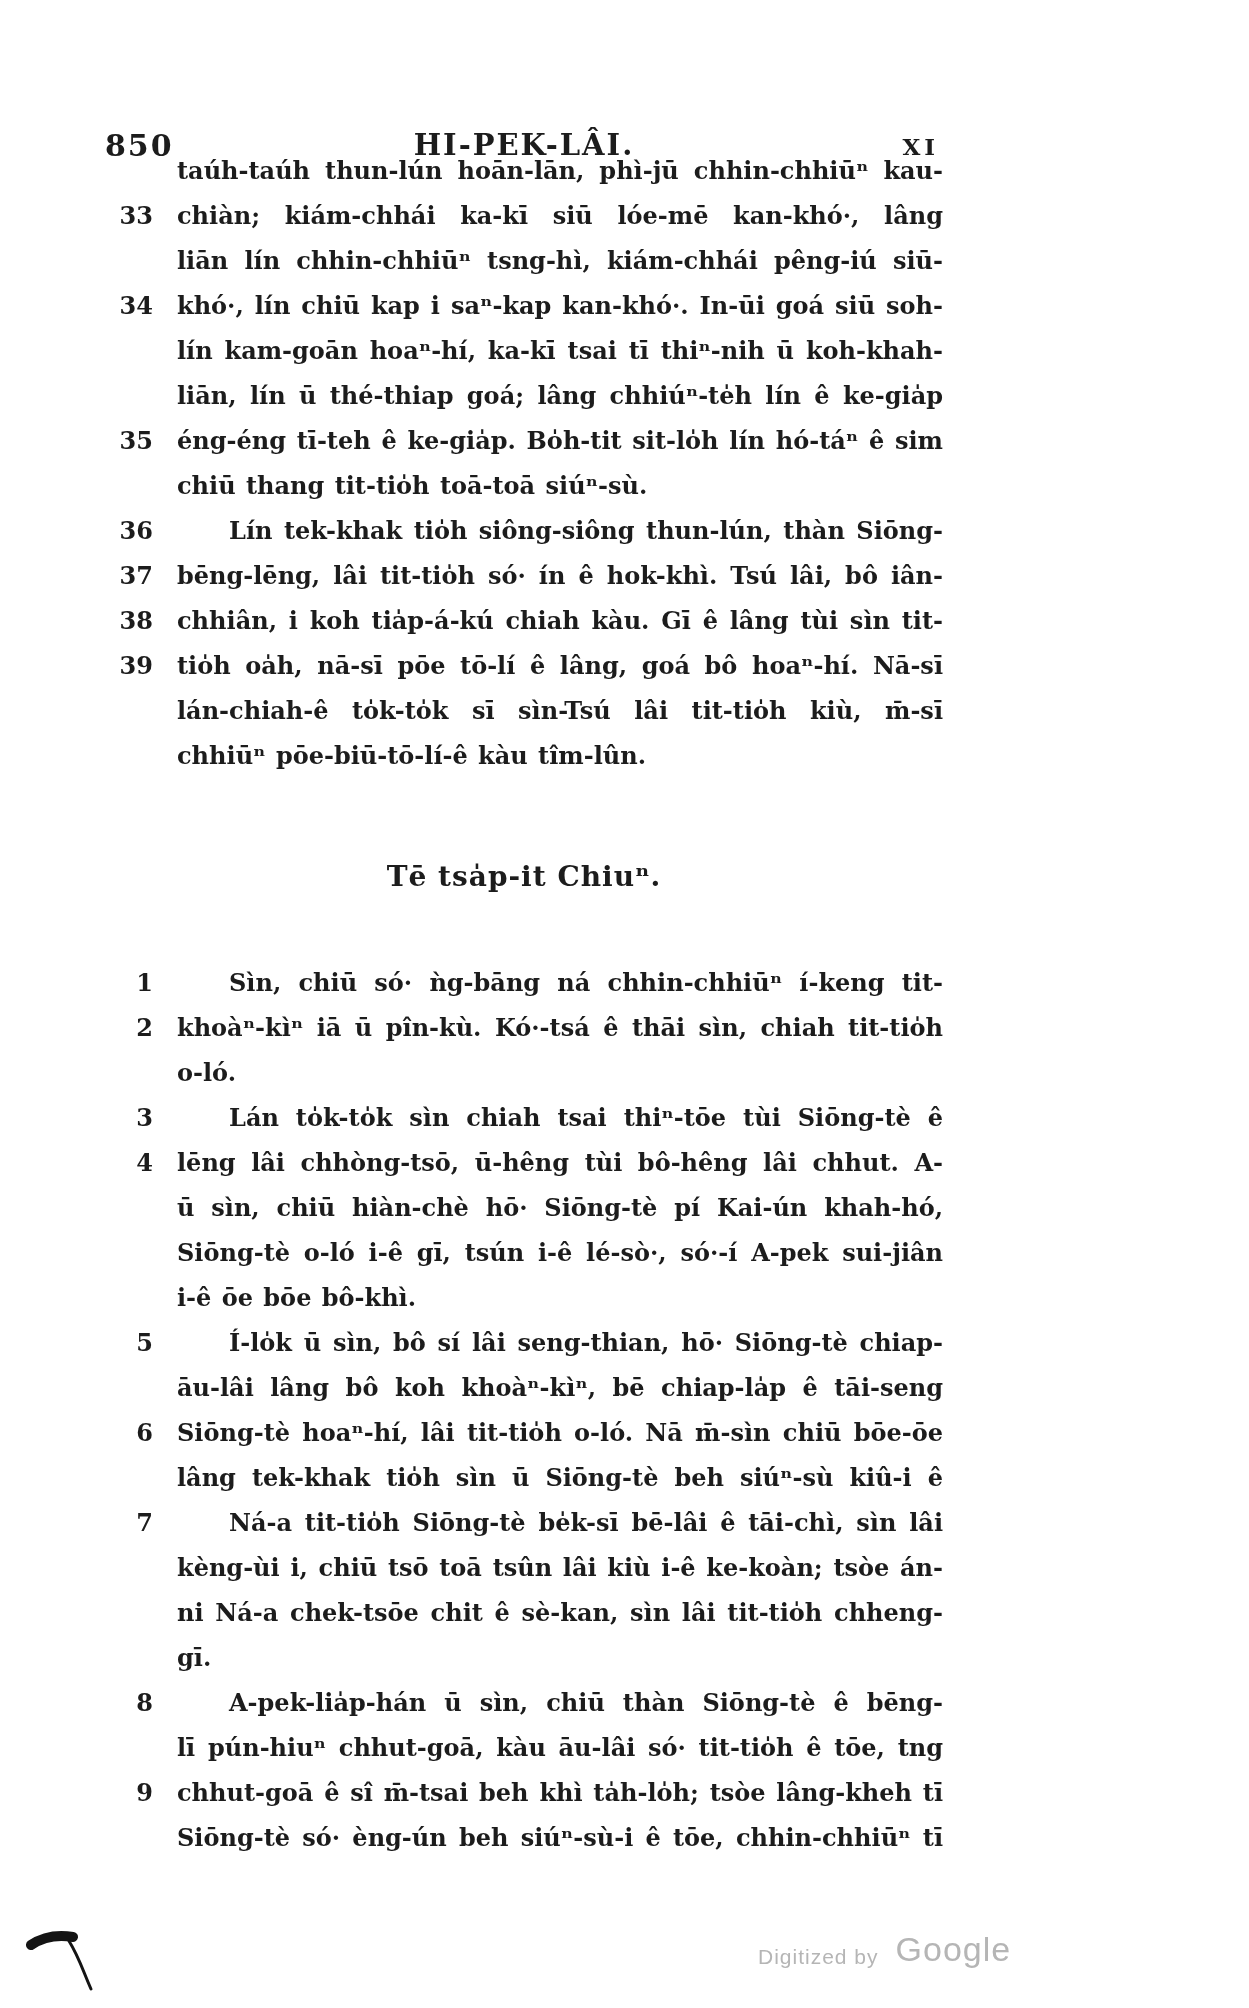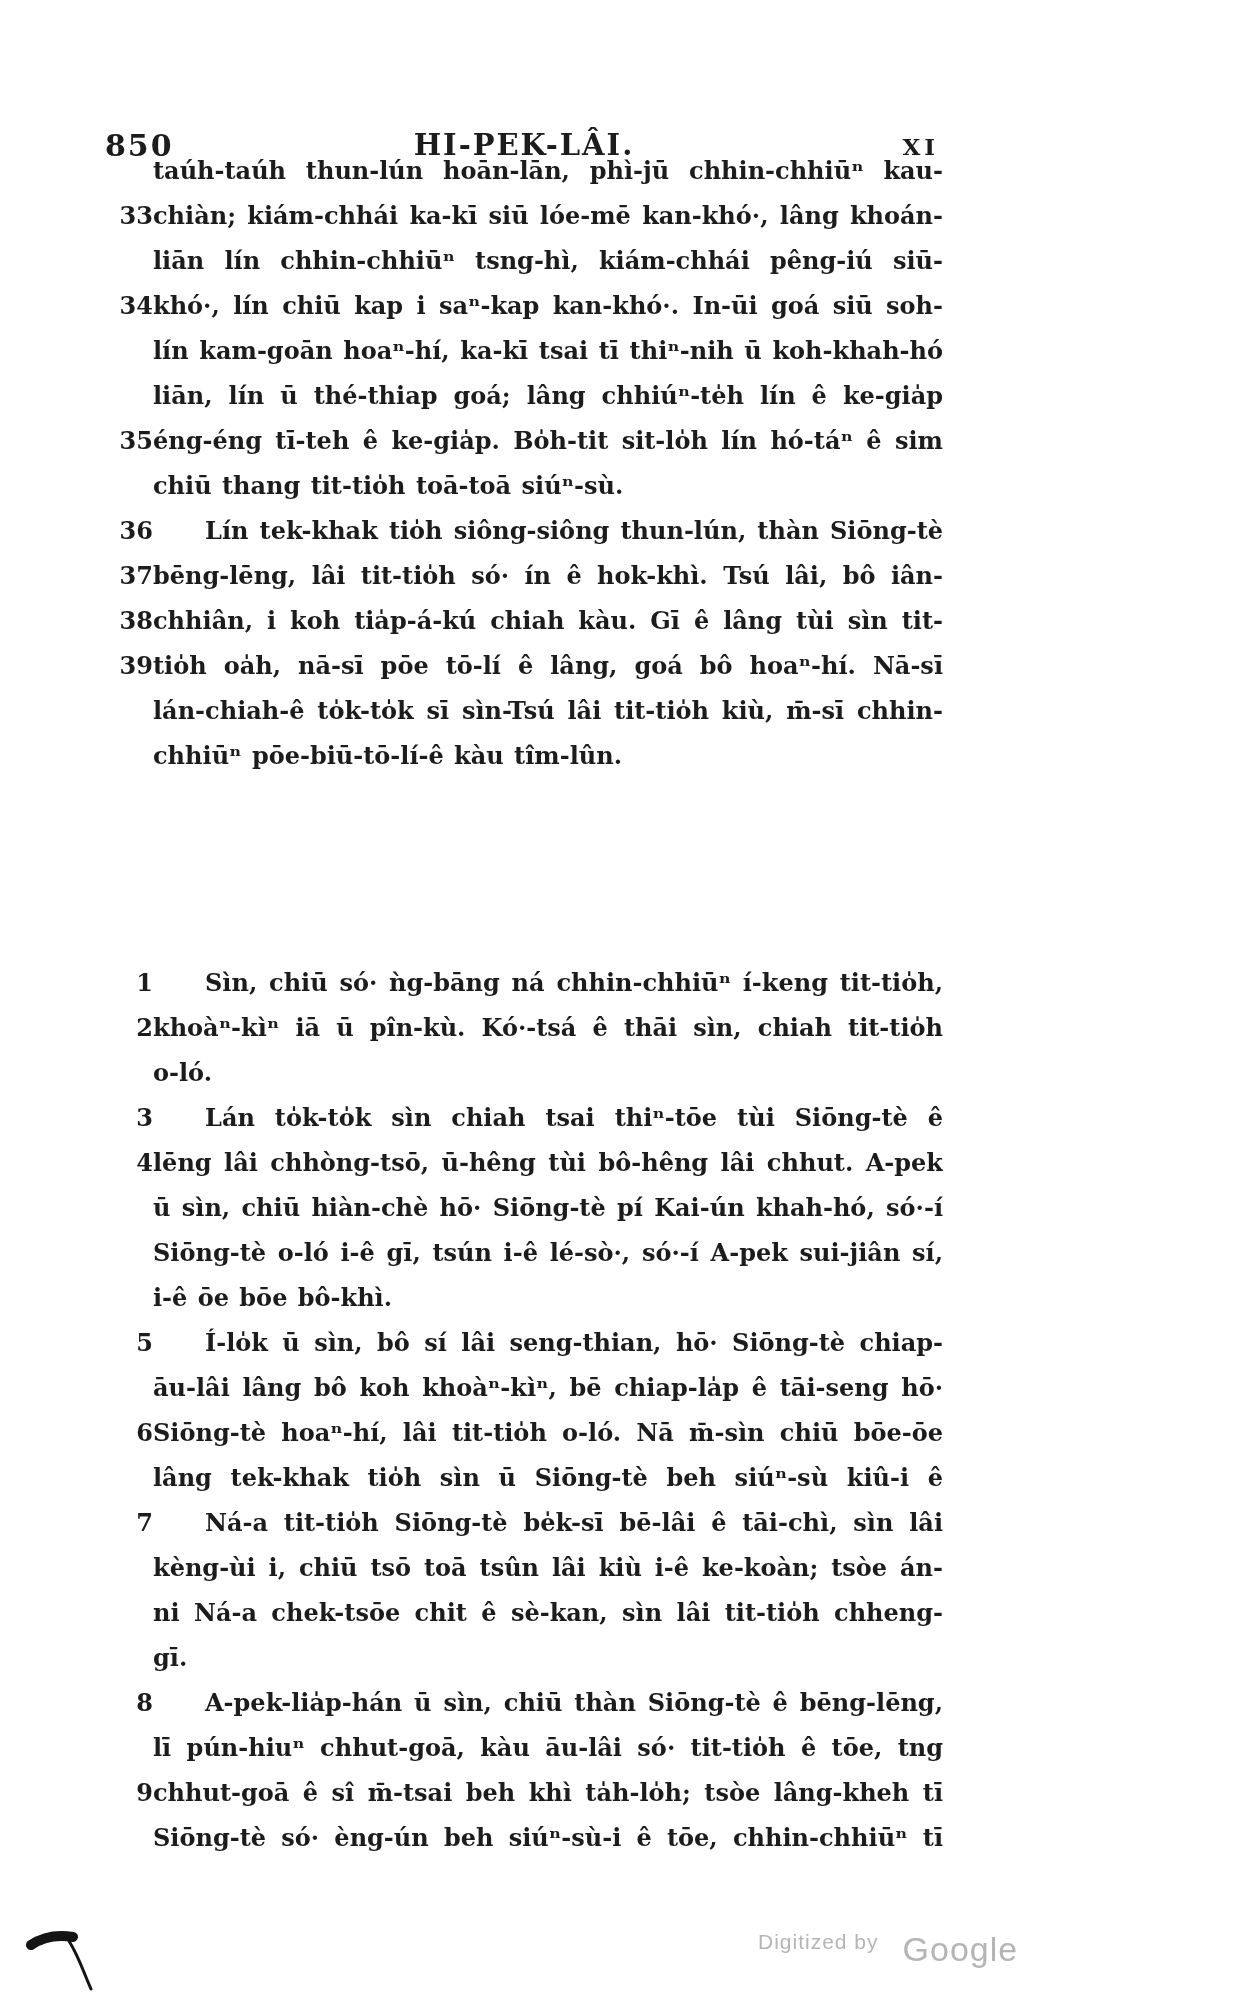--- a/index.html
+++ b/index.html
@@ -39,20 +39,21 @@
     width: 838px;
   }
   .s1 { top: 148px; }
   .s2 { top: 960px; }
   .verse-line {
     display: flex;
     height: 45px;
     line-height: 45px;
     font-size: 24px;
     overflow: hidden;
+    gap: 24px;
   }
   .vnum {
     flex: none;
     width: 48px;
     text-align: right;
   }
   .vtext {
     flex: 1;
     text-align: justify;
     text-align-last: justify;
@@ -66,22 +67,22 @@
     width: 838px;
     text-align: center;
     font-size: 28px;
     letter-spacing: 1px;
   }
   
   .watermark {
     position: absolute;
     left: 758px; top: 1930px;
     display: flex;
-    align-items: flex-start;
-    gap: 24px;
+    align-items: flex-end;
+    gap: 17px;
     color: #b5b5b5;
   }
   .wm-pre {
     font-family: "Liberation Sans", sans-serif;
     font-weight: 400;
     font-size: 21px;
     letter-spacing: 1px;
   }
   .wm-logo {
     font-family: Liberation Sans, sans-serif;
@@ -172,20 +173,21 @@
         <span class="vnum"></span>
         <span class="vtext">lán-chiah-ê to̍k-to̍k sī sìn-Tsú lâi tit-tio̍h kiù, m̄-sī chhin-</span>
       </div>
 
       <div class="verse-line short">
         <span class="vnum"></span>
         <span class="vtext">chhiūⁿ pōe-biū-tō-lí-ê kàu tîm-lûn.</span>
       </div>
     </div>
 
+  <div class="chapter-heading">Tē tsa̍p-it Chiuⁿ.</div>
 
   <div class="section s2">
 
       <div class="verse-line indent">
         <span class="vnum">1</span>
         <span class="vtext">Sìn, chiū só· ǹg-bāng ná chhin-chhiūⁿ í-keng tit-tio̍h, bē</span>
       </div>
 
       <div class="verse-line">
         <span class="vnum">2</span>

